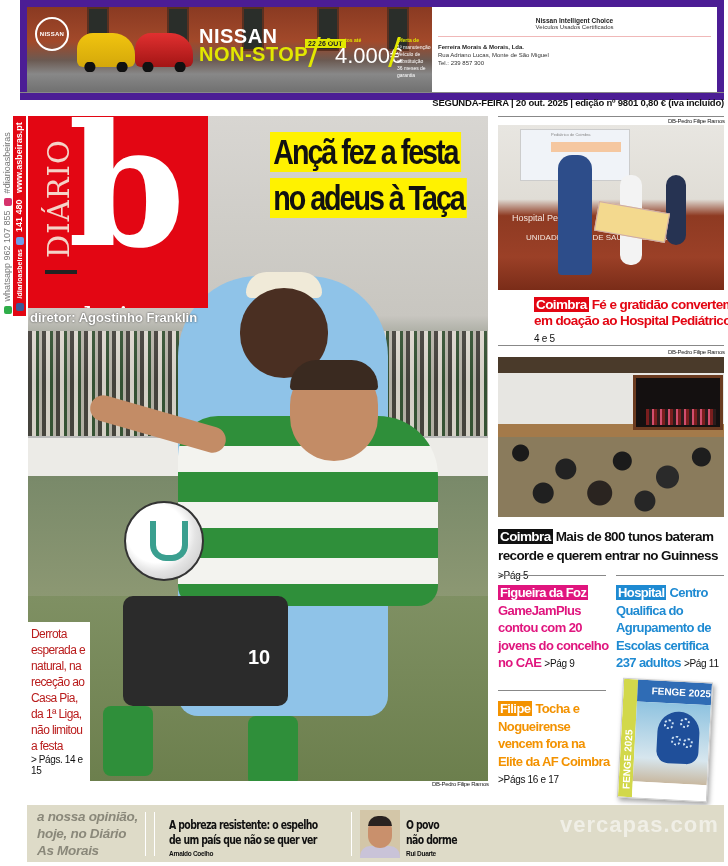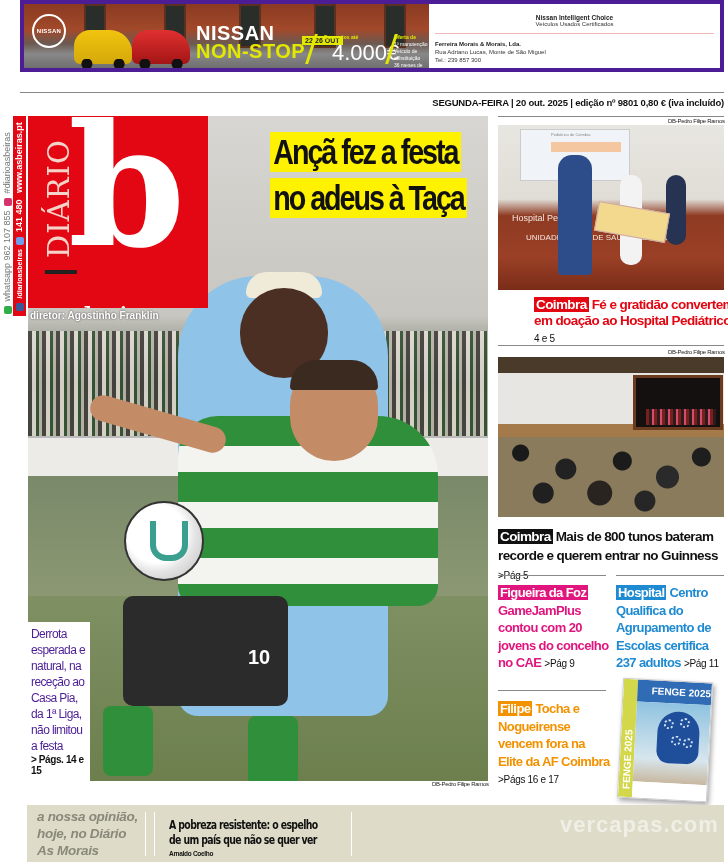--- a/index.html
+++ b/index.html
@@ -1,20 +1,20 @@
 <!DOCTYPE html>
 <html><head>
 <meta charset="utf-8">
 <style>
   * { box-sizing: border-box; margin: 0; padding: 0; }
   html, body { width: 728px; height: 866px; background: #ffffff; overflow: hidden; }
   body { position: relative; font-family: "Liberation Sans", sans-serif; color: #111; }
 
   
-  .ad { position: absolute; left: 20px; top: 0; width: 704px; height: 72px; border: 4px solid #4c1d95; display: flex; }
+  .ad { position: absolute; left: 20px; top: 0; width: 704px; height: 100px; border: 7px solid #4c1d95; display: flex; }
   .ad-photo { position: relative; width: 405px; height: 100%; overflow: hidden;
     background: linear-gradient(180deg, #8a3a22 0%, #a2492a 40%, #6b5a52 62%, #888 78%, #6f6f6f 100%); }
   .ad-photo .win { position: absolute; top: 0; width: 22px; height: 44px; background: #2a2e2a; border: 2px solid #5a3020; }
   .ad-logo { position: absolute; left: 8px; top: 10px; width: 34px; height: 34px; border: 2px solid #fff; border-radius: 50%;
     color: #fff; font-size: 6px; font-weight: bold; display: flex; align-items: center; justify-content: center; letter-spacing: .3px; }
   .car { position: absolute; top: 26px; width: 58px; height: 34px; border-radius: 16px 22px 6px 6px; }
   .car.yellow { left: 50px; background: linear-gradient(180deg, #f1c40f, #d4a80a); }
   .car.red { left: 108px; background: linear-gradient(180deg, #e13030, #a31515); }
   .car::after { content: ""; position: absolute; left: 6px; right: 6px; bottom: -5px; height: 10px;
     background: radial-gradient(circle at 15% 50%, #111 5px, transparent 6px), radial-gradient(circle at 85% 50%, #111 5px, transparent 6px); }
@@ -65,31 +65,31 @@
   .ball::after { content: ""; position: absolute; left: 24px; top: 18px; width: 26px; height: 34px; border: 6px solid #3a9f8f; border-top: none; border-radius: 0 0 16px 16px; }
   .arm { position: absolute; left: 60px; top: 295px; width: 140px; height: 26px; background: #c38c66; border-radius: 13px; transform: rotate(16deg); }
 
   
   .logo { position: absolute; left: 28px; top: 116px; width: 180px; height: 192px; background: #e30613; overflow: hidden; }
   .logo .b { position: absolute; left: 40px; top: -14px; color: #fff; font-family: "DejaVu Serif", serif; font-weight: bold; font-size: 168px; line-height: 168px; }
   .logo .diario { position: absolute; left: 14px; top: 142px; transform: rotate(-90deg); transform-origin: left top;
     color: #f4d3c8; font-family: "DejaVu Serif", serif; font-size: 29px; letter-spacing: 1px; }
   .logo .bar { position: absolute; left: 17px; top: 154px; width: 32px; height: 4px; background: #222; }
   .logo .asbeiras { position: absolute; left: 16px; top: 152px; color: #fff; font-family: "DejaVu Serif", serif; font-size: 30px; letter-spacing: -1px; margin-top: 32px; }
-  .director { position: absolute; left: 30px; top: 310px; font-size: 10px; font-weight: bold; color: #fff; text-shadow: 0 0 2px #333; }
+  .director { position: absolute; left: 30px; top: 310px; font-size: 13px; font-weight: bold; color: #fff; text-shadow: 0 0 2px #333; }
 
   
   .headline { position: absolute; left: 270px; top: 132px; width: 220px; }
   .headline .line { display: inline-block; background: #fff200; color: #111; font-family: "Liberation Sans", sans-serif;
     font-weight: bold; font-size: 35px; line-height: 40px; letter-spacing: -2.5px; padding: 0 4px; margin-bottom: 6px; transform: scaleX(.82); transform-origin: left; white-space: nowrap; }
 
   
   .capbox { position: absolute; left: 28px; top: 622px; width: 62px; height: 160px; background: #fff; padding: 4px 2px 0 3px; }
-  .capbox .t { font-size: 12px; line-height: 16px; color: #4c1d95; letter-spacing: -.6px; }
-  .capbox .ref { font-size: 10px; font-weight: bold; letter-spacing: -.4px; }
+  .capbox .t { font-size: 12px; line-height: 16px; color: #b91c1c; letter-spacing: -.6px; }
+  .capbox .ref { font-size: 10px; font-weight: normal; letter-spacing: -.4px; }
   .credit-main { position: absolute; left: 432px; top: 781px; font-size: 6px; color: #222; letter-spacing: -.3px; }
 
   
   .rline { position: absolute; height: 1px; background: #888; }
   .credit { position: absolute; font-size: 6px; color: #222; letter-spacing: -.3px; }
   .rphoto { position: absolute; left: 498px; width: 226px; overflow: hidden; }
   .ph1 { top: 125px; height: 165px; background: linear-gradient(180deg, #e8e6e1 0%, #e0ddd6 45%, #8e3a22 55%, #9b4027 80%, #7a2c18 100%); }
   .ph1 .screen { position: absolute; left: 22px; top: 4px; width: 110px; height: 52px; background: #f0f3f8; border: 1px solid #ccc; }
   .ph1 .screen i { position: absolute; left: 30px; top: 12px; width: 70px; height: 10px; background: #f5c7a0; }
   .ph1 .hp { position: absolute; left: 14px; top: 88px; color: #f3e6df; font-size: 9px; }
@@ -331,14 +331,26 @@
       <div class="shirt" style="background:#5a4a3a"></div>
     </div>
     <div class="op-text">
       <div class="op-title">A pobreza resistente: o espelho</div>
       <div class="op-title">de um país que não se quer ver</div>
       <div class="op-author">Arnaldo Coelho</div>
     </div>
   </div>
   <div class="op-sep"></div>
 
+  <div class="op-item">
+    <div class="op-photo">
+      <div class="shirt" style="background:#c9c3d8"></div>
+        <div class="face" style="background:#c9906c"></div>
+        <div class="hair" style="background:#2a2220"></div>
+    </div>
+    <div class="op-text">
+      <div class="op-title">O povo</div>
+      <div class="op-title">não dorme</div>
+      <div class="op-author">Rui Duarte</div>
+    </div>
+  </div>
 </div>
 <div class="watermark">vercapas.com</div>
 
 </body></html>

